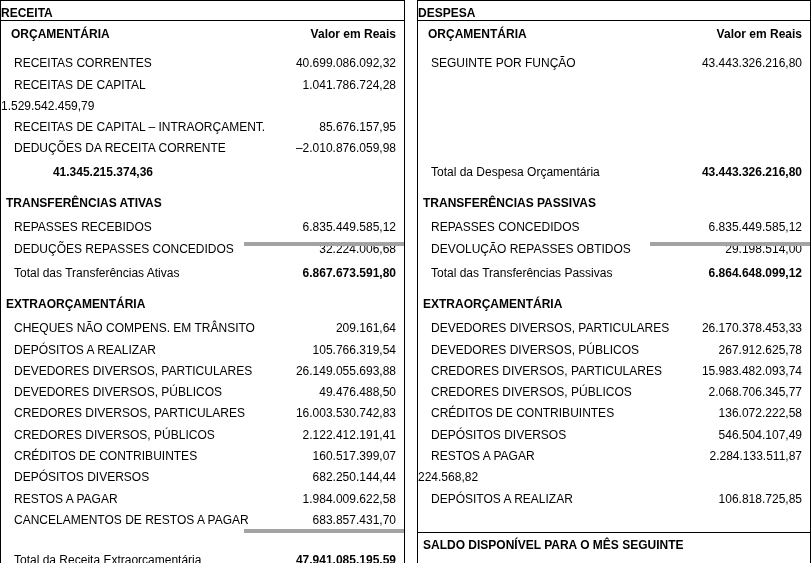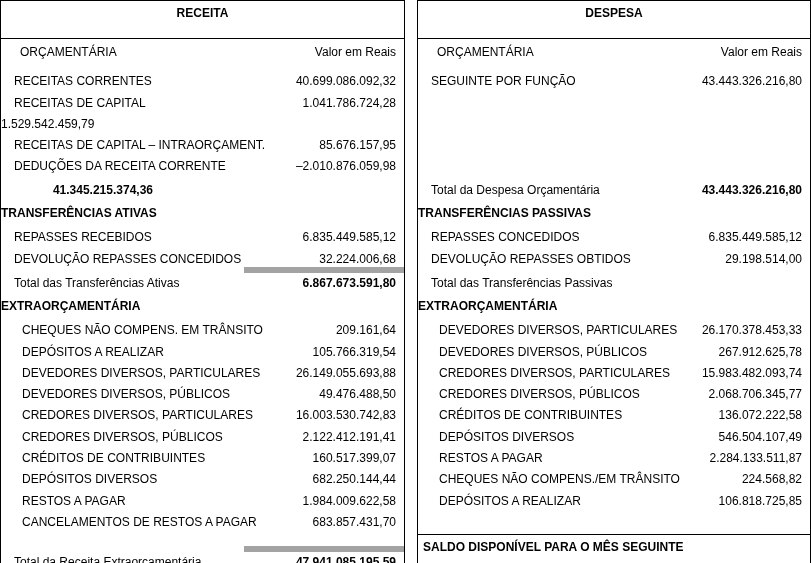--- a/index.html
+++ b/index.html
@@ -17,51 +17,51 @@
     top: 0;
     height: 566px;
     border: 1px solid #000;
     border-bottom: none;
     background: #fff;
   }
   .fin-table.left  { left: 0;     width: 405px; }
   .fin-table.right { left: 417px; width: 394px; }
 
   .title-row {
-    height: 38px; line-height: 24px;
-    text-align: center; font-weight: bold;
+    height: 20px; line-height: 24px;
+    font-weight: bold;
     border-bottom: 1px solid #000;
   }
   .subheader-row {
     display: flex; justify-content: space-between; align-items: center;
-    height: 22px; padding: 3px 8px 0 19px;
-    font-weight: normal;
+    height: 22px; padding: 3px 8px 0 10px;
+    font-weight: bold;
   }
   .sections { margin-top: 6px; }
 
   .row {
     display: flex; justify-content: space-between; align-items: flex-end;
     height: 21.3px;
   }
   .row .label { padding-left: 13px; white-space: nowrap; }
   .row .value { padding-right: 8px; text-align: right; white-space: nowrap; }
 
   .section-header {
-    font-weight: bold; 
-    height: 20px; margin-top: 6px;
+    font-weight: bold; padding-left: 5px;
+    height: 20px; margin-top: 14px;
     display: flex; align-items: center; white-space: nowrap;
   }
   .sec0 .body { height: 106px; }
   .sec1 .body { height: 43px;  }
-  .sec2 .body { height: 213px; padding-left: 8px; }
+  .sec2 .body { height: 213px; }
 
   .total-row { height: 20px; margin-top: 4px; }
   .sec2 .total-row { margin-top: 20px; }
   .total-row .value { font-weight: bold; width: 160px; }
-  .total-row.ruled .value { border-top: 6px solid #a3a3a3; padding-top: 3px; }
+  .total-row.ruled .value { border-top: 4px solid #a3a3a3; padding-top: 20px; }
 
   .footer-row {
     border-top: 1px solid #000;
     margin-top: 5px;
     padding: 5px 0 0 5px;
     font-weight: bold;
     height: 22px;
     white-space: nowrap;
   }
 </style>
@@ -104,21 +104,21 @@
           </div>
         </div>
         <div class="section sec1">
           <div class="section-header">TRANSFERÊNCIAS ATIVAS</div>
           <div class="body">
             <div class="row item-row">
               <span class="label">REPASSES RECEBIDOS</span>
               <span class="value">6.835.449.585,12</span>
             </div>
             <div class="row item-row">
-              <span class="label">DEVOLUÇÃO REPASSES CONCEDIDOS</span>
+              <span class="label">DEDUÇÕES REPASSES CONCEDIDOS</span>
               <span class="value">32.224.006,68</span>
             </div>
           </div>
           <div class="row total-row ruled">
             <span class="label">Total das Transferências Ativas</span>
             <span class="value">6.867.673.591,80</span>
           </div>
         </div>
         <div class="section sec2">
           <div class="section-header">EXTRAORÇAMENTÁRIA</div>
@@ -199,20 +199,21 @@
               <span class="label">REPASSES CONCEDIDOS</span>
               <span class="value">6.835.449.585,12</span>
             </div>
             <div class="row item-row">
               <span class="label">DEVOLUÇÃO REPASSES OBTIDOS</span>
               <span class="value">29.198.514,00</span>
             </div>
           </div>
           <div class="row total-row ruled">
             <span class="label">Total das Transferências Passivas</span>
+            <span class="value">6.864.648.099,12</span>
           </div>
         </div>
         <div class="section sec2">
           <div class="section-header">EXTRAORÇAMENTÁRIA</div>
           <div class="body">
             <div class="row item-row">
               <span class="label">DEVEDORES DIVERSOS, PARTICULARES</span>
               <span class="value">26.170.378.453,33</span>
             </div>
             <div class="row item-row">
@@ -233,21 +234,20 @@
             </div>
             <div class="row item-row">
               <span class="label">DEPÓSITOS DIVERSOS</span>
               <span class="value">546.504.107,49</span>
             </div>
             <div class="row item-row">
               <span class="label">RESTOS A PAGAR</span>
               <span class="value">2.284.133.511,87</span>
             </div>
             <div class="row item-row">
-              <span class="label">CHEQUES NÃO COMPENS./EM TRÂNSITO</span>
               <span class="value">224.568,82</span>
             </div>
             <div class="row item-row">
               <span class="label">DEPÓSITOS A REALIZAR</span>
               <span class="value">106.818.725,85</span>
             </div>
           </div>
         </div>
       </div>
     <div class="footer-row">SALDO DISPONÍVEL PARA O MÊS SEGUINTE</div>

